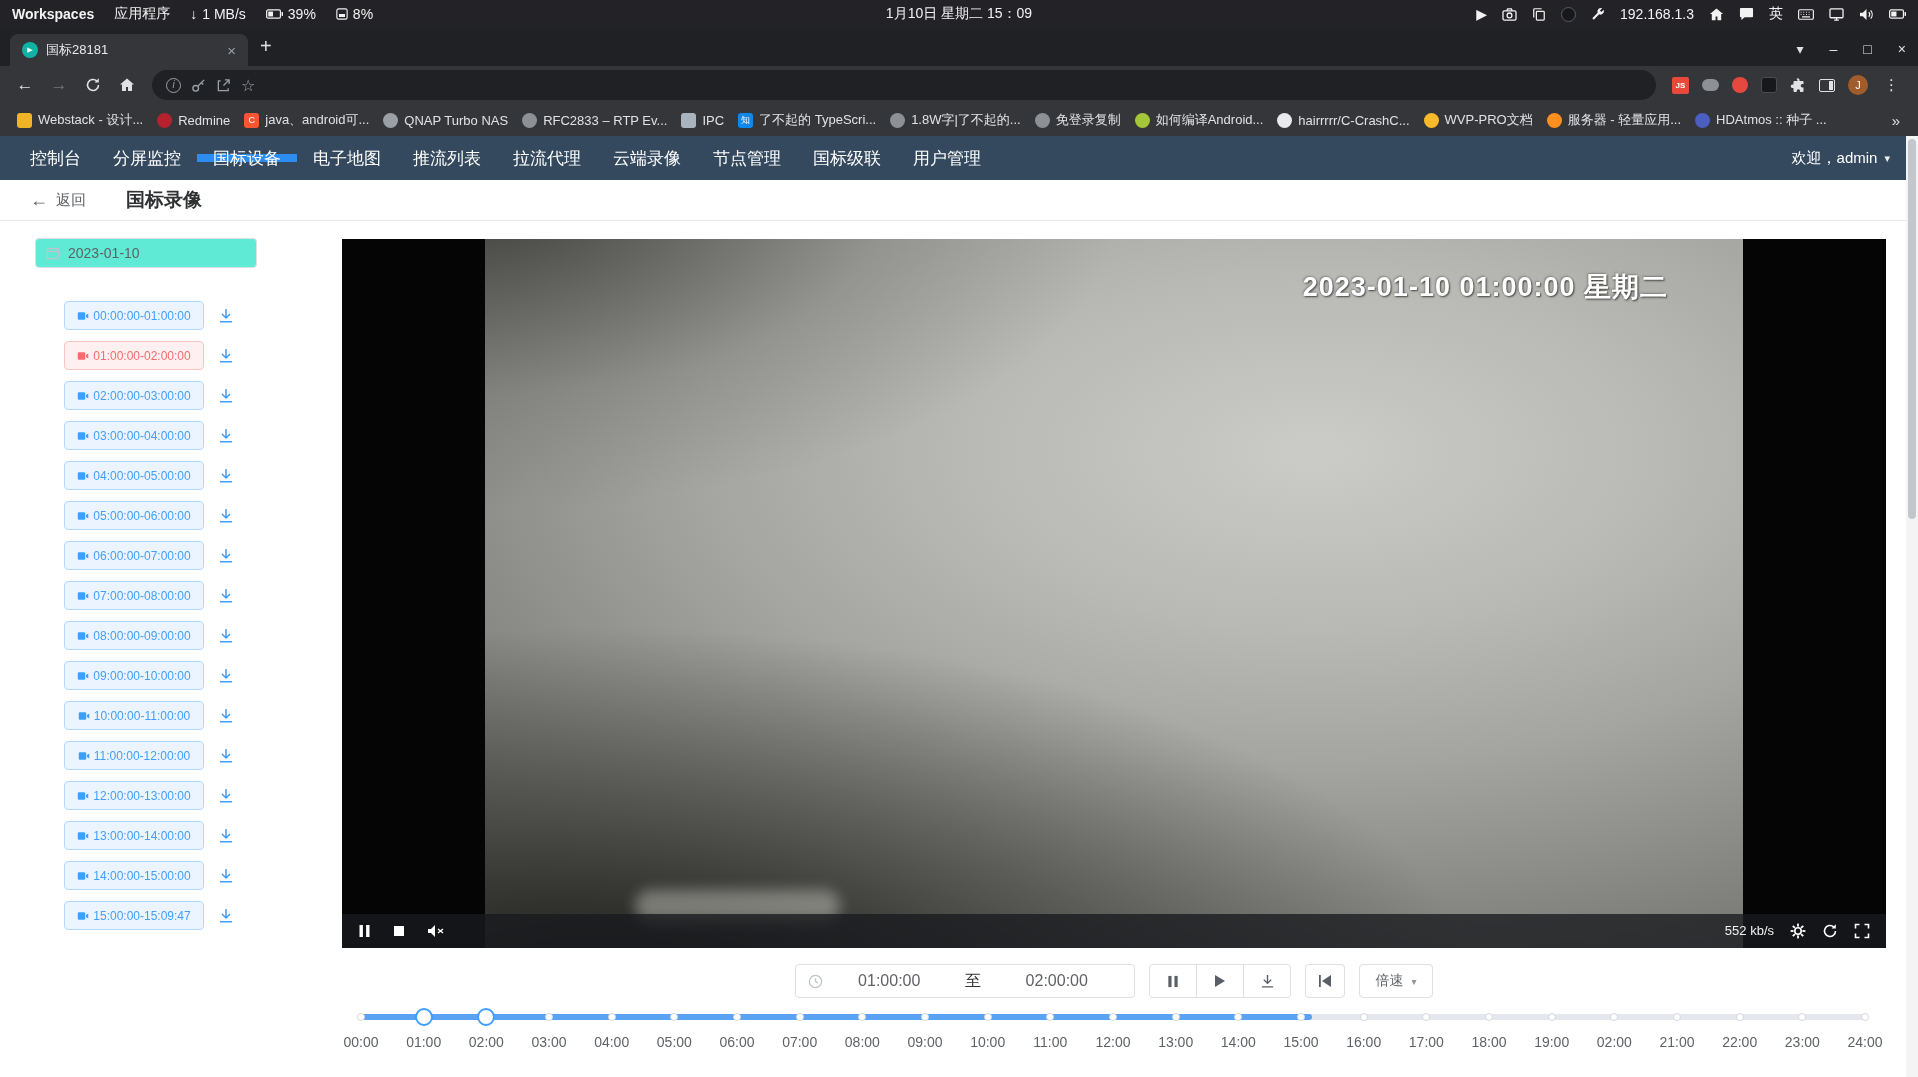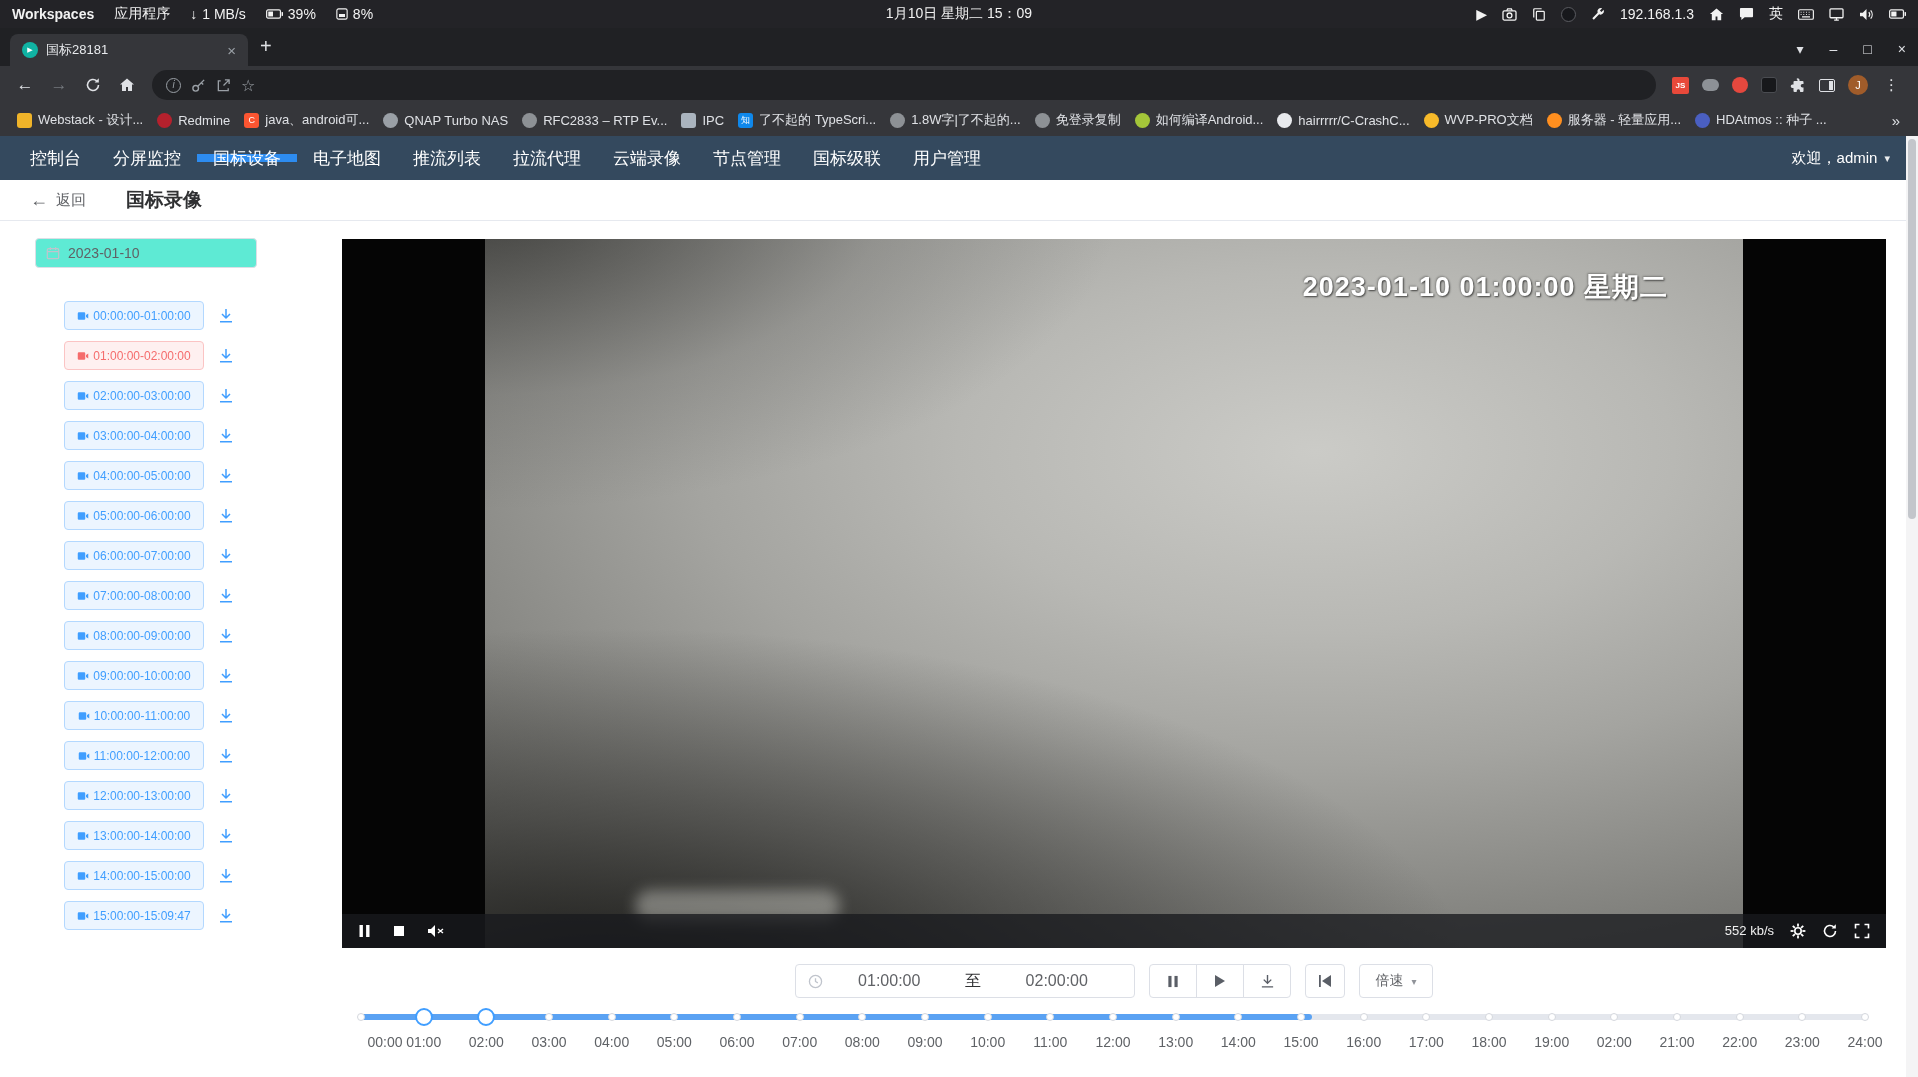--- a/index.html
+++ b/index.html
@@ -735,21 +735,21 @@
           <span class="tl-dot" style="left: 70.8333%;"></span>
           <span class="tl-dot" style="left: 75%;"></span>
           <span class="tl-dot" style="left: 79.1667%;"></span>
           <span class="tl-dot" style="left: 83.3333%;"></span>
           <span class="tl-dot" style="left: 87.5%;"></span>
           <span class="tl-dot" style="left: 91.6667%;"></span>
           <span class="tl-dot" style="left: 95.8333%;"></span>
           <span class="tl-dot" style="left: 100%;"></span>
         </div>
       <div>
-          <span class="tl-label" style="left: 0%; margin-left: 24px;">00:00</span>
+          <span class="tl-label" style="left: 0%;">00:00</span>
           <span class="tl-label" style="left: 4.16667%;">01:00</span>
           <span class="tl-label" style="left: 8.33333%;">02:00</span>
           <span class="tl-label" style="left: 12.5%;">03:00</span>
           <span class="tl-label" style="left: 16.6667%;">04:00</span>
           <span class="tl-label" style="left: 20.8333%;">05:00</span>
           <span class="tl-label" style="left: 25%;">06:00</span>
           <span class="tl-label" style="left: 29.1667%;">07:00</span>
           <span class="tl-label" style="left: 33.3333%;">08:00</span>
           <span class="tl-label" style="left: 37.5%;">09:00</span>
           <span class="tl-label" style="left: 41.6667%;">10:00</span>

